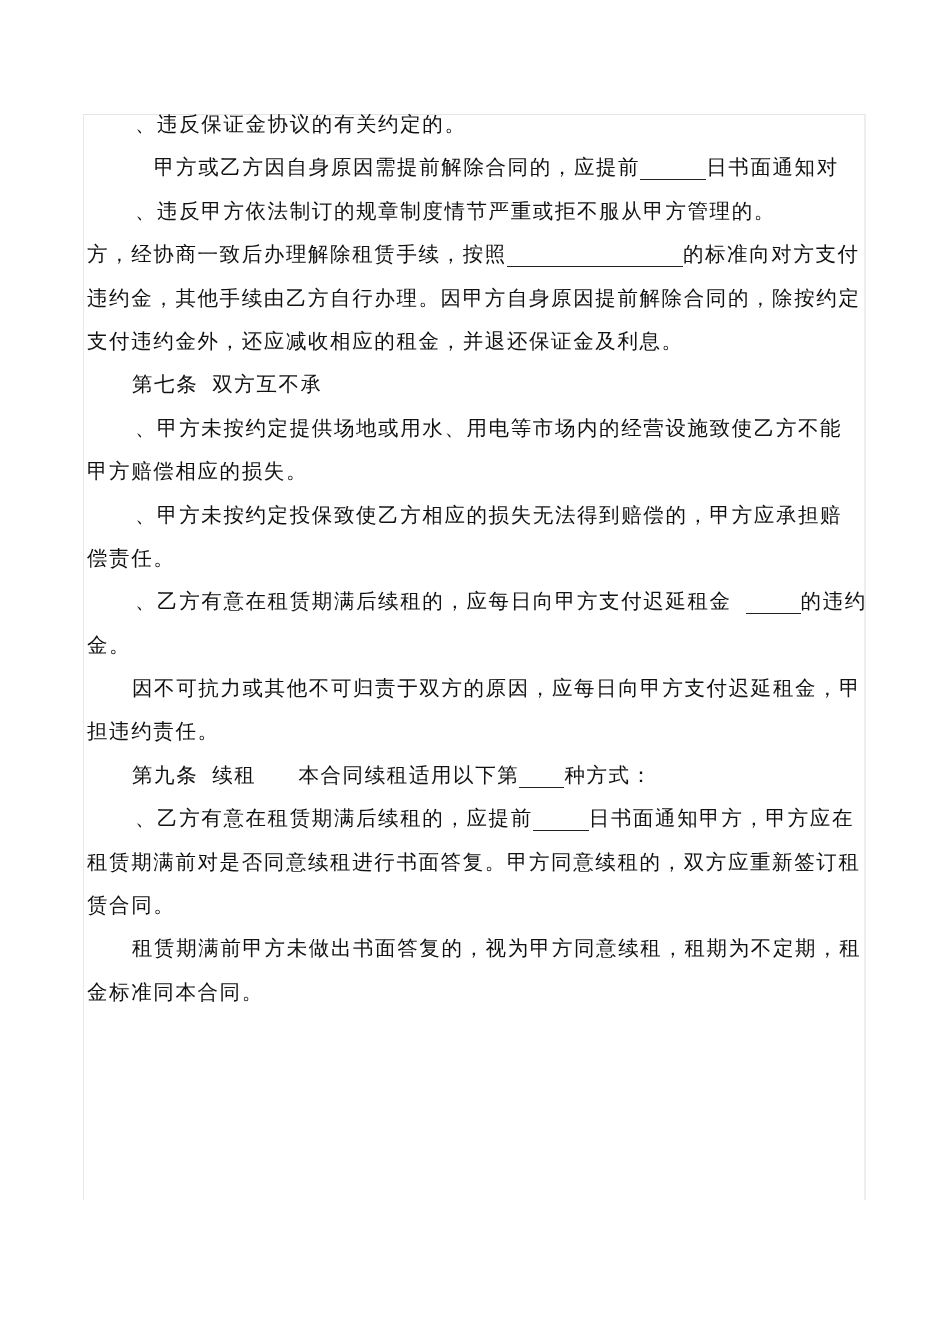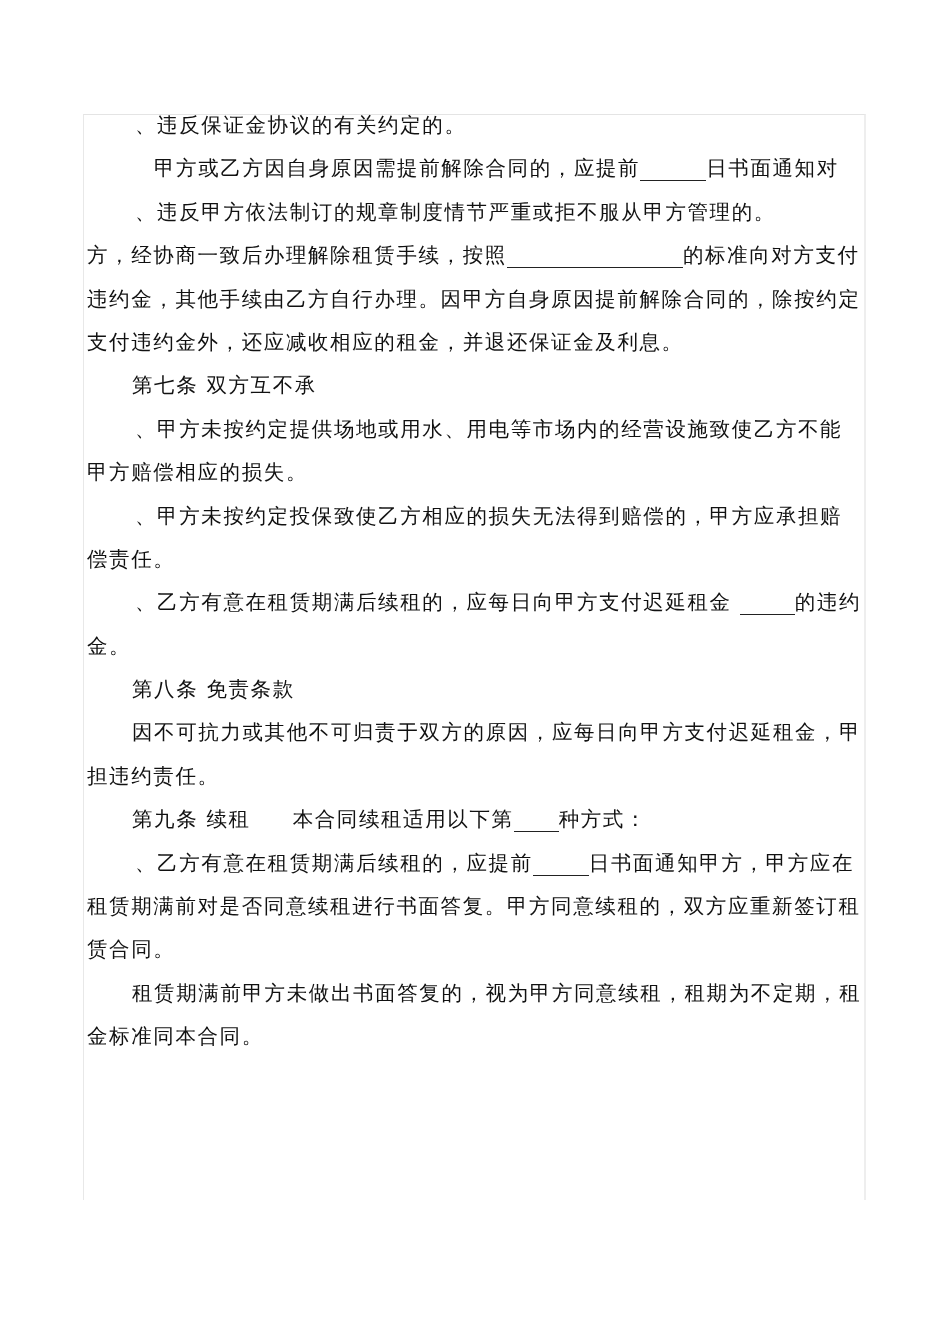--- a/index.html
+++ b/index.html
@@ -33,20 +33,21 @@
       width: 778px;
       font-size: 20.5px;
       line-height: 43.4px;
       letter-spacing: 1.6px;
       white-space: nowrap;
     }
     .line {
       display: block;
       height: 43.4px;
       position: relative;
+      font-family: Liberation Mono, monospace;
     }
     .indent1 { padding-left: 45px; }
     .indent2 { padding-left: 48px; }
     .blank {
       display: inline-block;
       border-bottom: 1.3px solid #222222;
       height: 22px;
       vertical-align: -6px;
     }
     .gap { display: inline-block; }
@@ -106,23 +107,20 @@
     <span>偿责任。</span>
   </span>
 
   <span class="line indent2">
     <span>、乙方有意在租赁期满后续租的，应每日向甲方支付迟延租金 </span><span class="blank" style="width:55px"></span><span>的违约</span>
   </span>
   <span class="line">
     <span>金。</span>
   </span>
 
-  <span class="line indent1">
-    <span>第八条  免责条款</span>
-  </span>
 
   <span class="line indent1">
     <span>因不可抗力或其他不可归责于双方的原因，应每日向甲方支付迟延租金，甲</span>
   </span>
 
   <span class="line">
     <span>担违约责任。</span>
   </span>
 
   <span class="line indent1">

